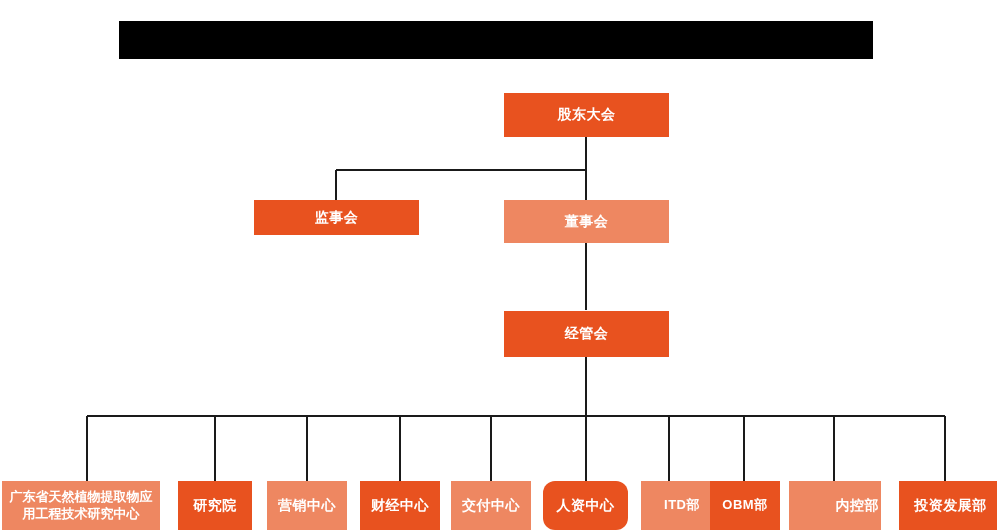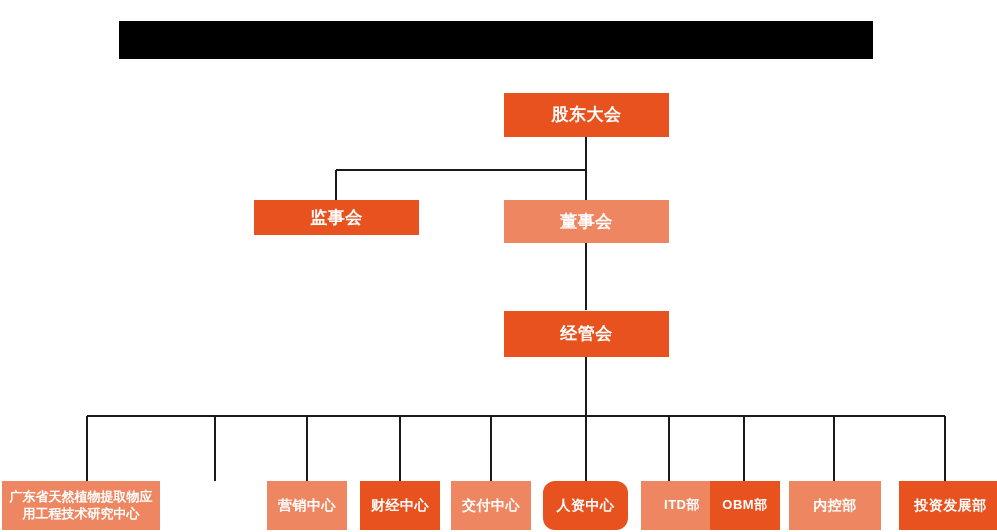--- a/index.html
+++ b/index.html
@@ -46,21 +46,21 @@
     display: block;
     width: 100%;
     padding: 0 2px;
     white-space: pre-line;
   }
   .redact-bar {
     position: absolute;
     background: #000000;
     z-index: 3;
   }
-  .fs-15 { font-size: 17px; font-family: Liberation Serif, serif; }
+  .fs-15 { font-size: 14px; font-family: Liberation Serif, serif; }
   .fs-14 { font-size: 14px; }
   .fs-13 { font-size: 13px; }
   .fs-11 { font-size: 13px; letter-spacing: 0; }
 </style>
 </head>
 <body>
 
 <div id="canvas">
 
   <div class="redact-bar" style="left:119px; top:21px; width:754px; height:38px;"></div>
@@ -109,20 +109,23 @@
 
   <div class="node node-dark fs-15" style="left:504px; top:311px; width:165px; height:46px;">
     <span class="node-lbl">经管会</span>
   </div>
 
   <div class="node node-light fs-11" style="left:2px; top:481px; width:158px; height:49px;">
     <span class="node-lbl">广东省天然植物提取物应
 用工程技术研究中心</span>
   </div>
 
+  <div class="node node-dark fs-14" style="left:178px; top:481px; width:74px; height:49px;">
+    <span class="node-lbl">研究院</span>
+  </div>
 
   <div class="node node-light fs-14" style="left:267px; top:481px; width:80px; height:49px;">
     <span class="node-lbl">营销中心</span>
   </div>
 
   <div class="node node-dark fs-14" style="left:360px; top:481px; width:80px; height:49px;">
     <span class="node-lbl">财经中心</span>
   </div>
 
   <div class="node node-light fs-14" style="left:451px; top:481px; width:80px; height:49px;">
@@ -134,21 +137,21 @@
   </div>
 
   <div class="node node-light fs-13" style="left:641px; top:481px; width:82px; height:49px;">
     <span class="node-lbl">ITD部</span>
   </div>
 
   <div class="node node-dark fs-13" style="left:710px; top:481px; width:70px; height:49px;">
     <span class="node-lbl">OBM部</span>
   </div>
 
-  <div class="node node-light fs-14" style="left:789px; top:481px; width:92px; height:49px;">
+  <div class="node node-light fs-14" style="left:789px; top:481px; width:92px; height:49px;text-align:right;">
     <span class="node-lbl">内控部</span>
   </div>
 
   <div class="node node-dark fs-14" style="left:891px; top:481px; width:103px; height:49px;margin-left:8px;">
     <span class="node-lbl">投资发展部</span>
   </div>
 
 </div>
 
 </body></html>

